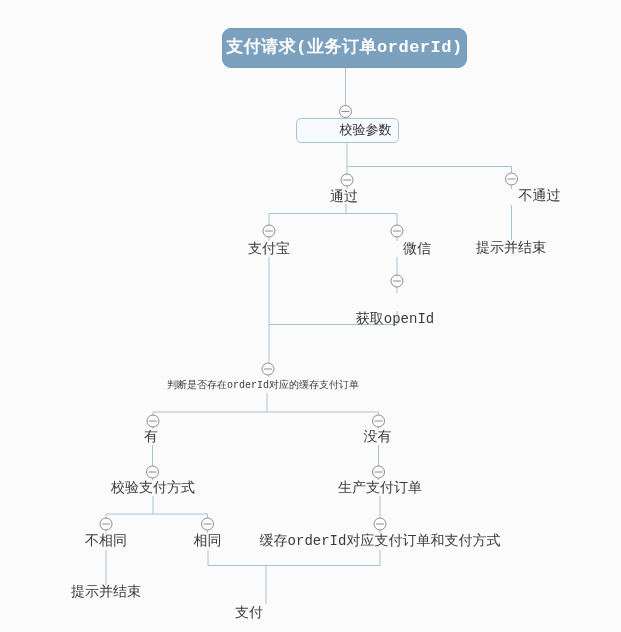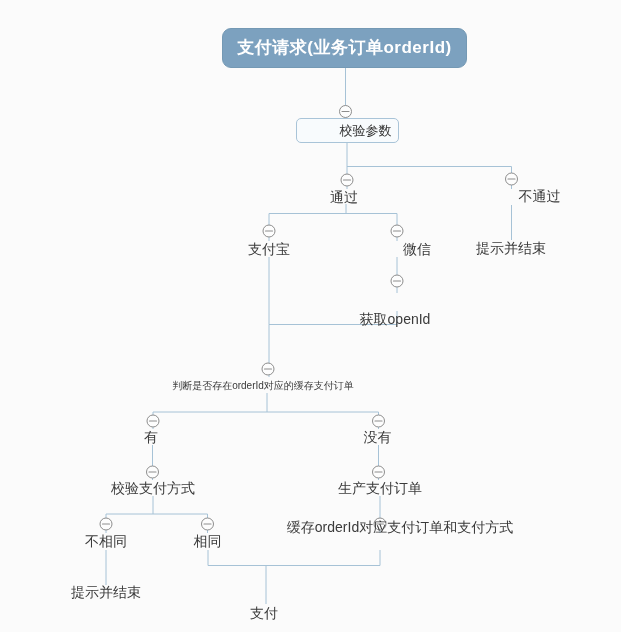--- a/index.html
+++ b/index.html
@@ -8,20 +8,21 @@
     width: 621px;
     height: 632px;
     background: #fbfbfb;
     font-family: "Liberation Sans", "DejaVu Sans", sans-serif;
     overflow: hidden;
   }
   .canvas {
     position: relative;
     width: 621px;
     height: 632px;
+    font-family: Liberation Mono, monospace;
   }
   svg.edges {
     position: absolute;
     left: 0; top: 0;
     width: 621px; height: 632px;
   }
   path.link {
     fill: none;
     stroke: #a6c2d6;
     stroke-width: 1;
@@ -191,16 +192,16 @@
   <div class="label" style="left:417px; top:241.5px;">微信</div>
   <div class="label" style="left:395px; top:312px;text-align:center;">获取openId</div>
   <div class="label big" style="left:263px; top:378px;">判断是否存在orderId对应的缓存支付订单</div>
   <div class="label" style="left:151px; top:430px;">有</div>
   <div class="label" style="left:377.5px; top:430px;">没有</div>
   <div class="label" style="left:153px; top:481px;">校验支付方式</div>
   <div class="label" style="left:106px; top:534px;">不相同</div>
   <div class="label" style="left:207.5px; top:534px;">相同</div>
   <div class="label" style="left:106px; top:585px;">提示并结束</div>
   <div class="label" style="left:380px; top:481px;">生产支付订单</div>
-  <div class="label" style="left:380px; top:520px;margin-left:20px;">缓存orderId对应支付订单和支付方式</div>
-  <div class="label" style="left:264px; top:606px;">支付</div>
+  <div class="label" style="left:380px; top:534px;">缓存orderId对应支付订单和支付方式</div>
+  <div class="label" style="left:249px; top:606px;">支付</div>
 
 </div>
 
 </body></html>

